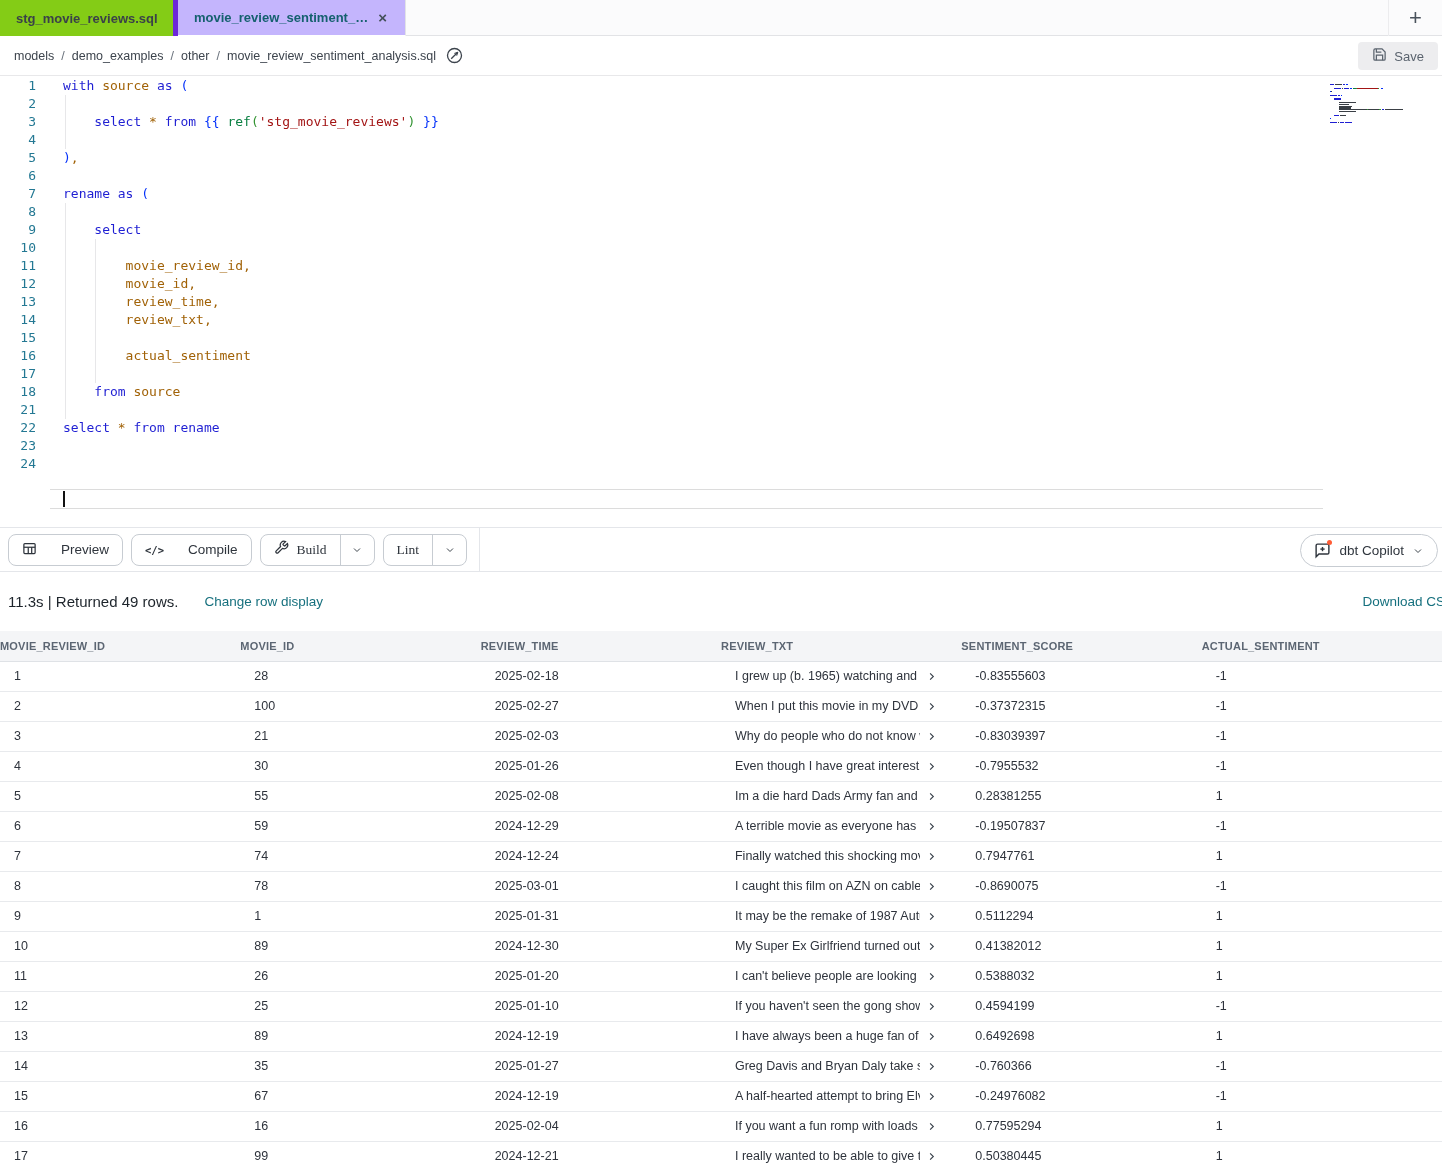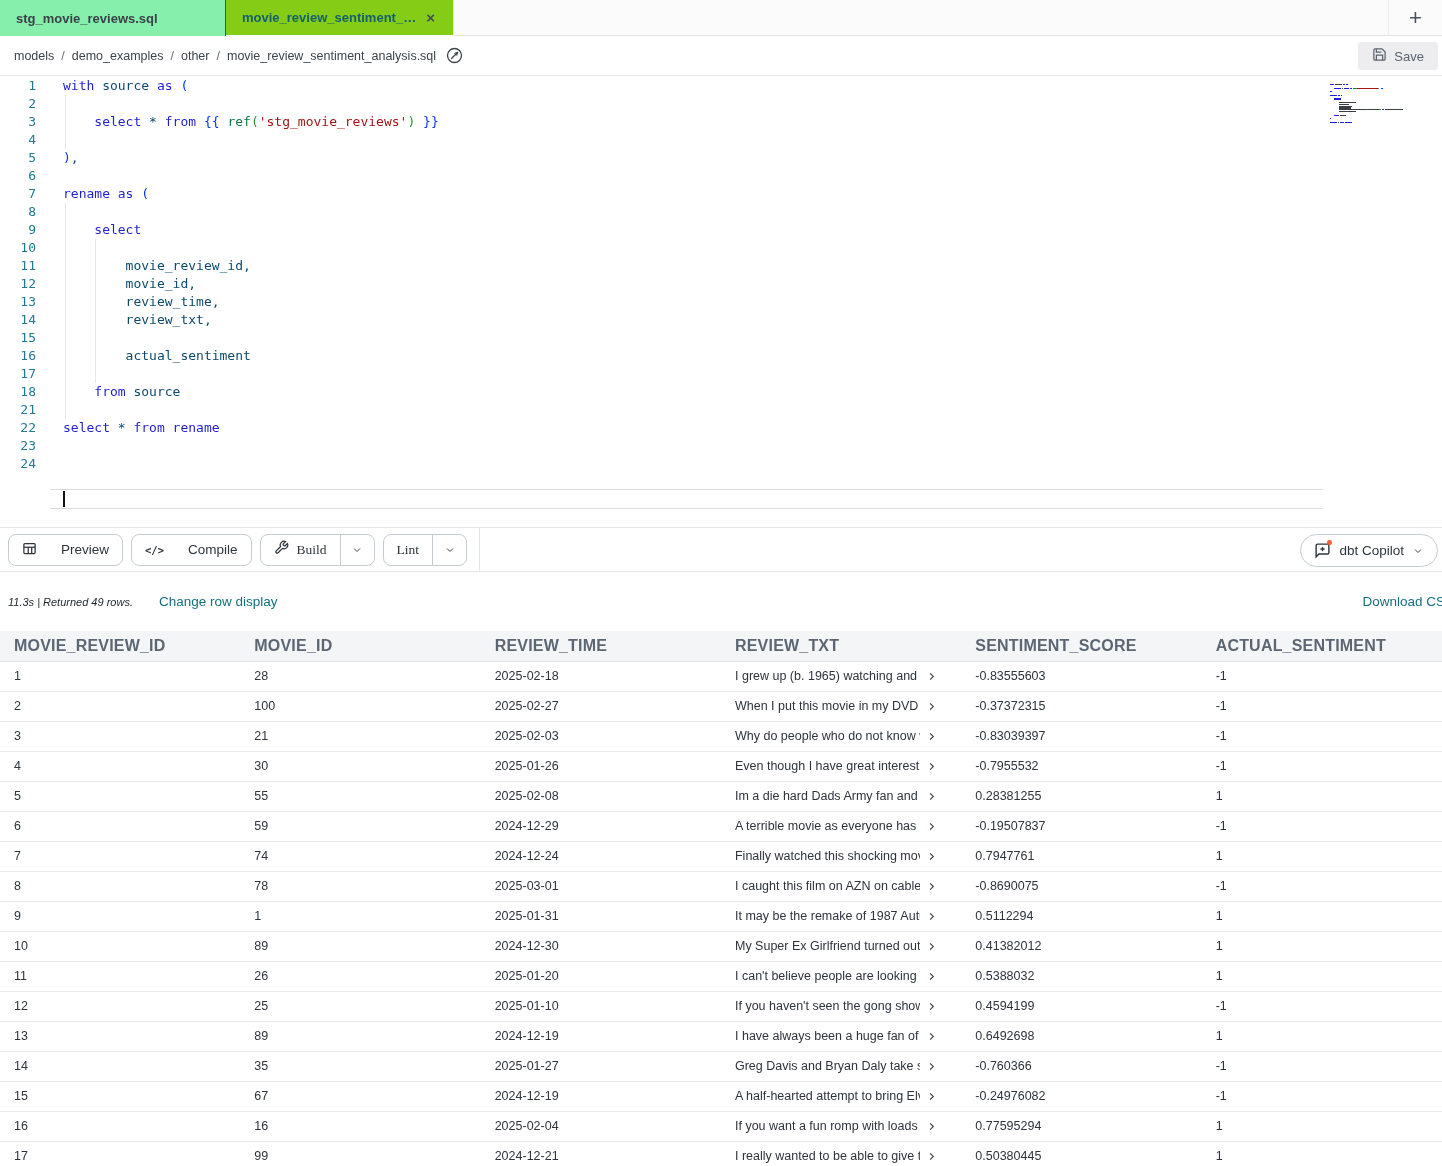--- a/index.html
+++ b/index.html
@@ -4,22 +4,22 @@
 <style>
   * { margin:0; padding:0; box-sizing:border-box; }
   html,body { width:1442px; height:1166px; overflow:hidden; background:#fff;
               font-family:"Liberation Sans", sans-serif; color:#2e333c; }
 
   
   #tabbar { position:absolute; left:0; top:0; width:1442px; height:36px;
             background:#fbfbfc; border-bottom:1px solid #e2e3e6; display:flex; }
   .ftab { height:36px; display:flex; align-items:center; padding:0 16px;
           font-size:13px; font-weight:600; color:#3a4149; }
-  .ftab.inactive { width:226px; background:#86efac; border-right:1px solid #6d28d9; }
-  .ftab.active { width:228px; background:#84cc16; border-right:1px solid #e2e3e6;
+  .ftab.inactive { width:178px; background:#84cc16; border-right:5px solid #6d28d9; }
+  .ftab.active { width:228px; background:#c4b5fd; border-right:1px solid #e2e3e6;
                  color:#15606e; margin-bottom:-1px; border-bottom:1px solid #fff; }
   .ftab .close { margin-left:10px; font-size:15px; color:#44505a; cursor:pointer; line-height:1; }
   #newtab { position:absolute; right:0; top:0; width:54px; height:36px; display:flex;
             align-items:center; justify-content:center; border-left:1px solid #ececee;
             font-size:22px; color:#4a525c; font-weight:300; }
 
   
   #crumbrow { position:absolute; left:0; top:36px; width:1442px; height:40px;
               background:#fff; border-bottom:1px solid #e8e8ea; display:flex; align-items:center; }
   #breadcrumb { display:flex; align-items:center; gap:7px; padding-left:14px;
@@ -30,21 +30,21 @@
              background:#ededef; border-radius:4px; display:flex; align-items:center; gap:7px;
              font-size:13px; color:#5a636e; }
 
   
   #editor { position:absolute; left:0; top:76px; width:1442px; height:451px; background:#fff; }
   #lines { position:absolute; left:0; top:1px; }
   .code-line { display:flex; height:18px; font-family:"DejaVu Sans Mono", monospace;
                font-size:13px; line-height:18px; white-space:pre; }
   .ln { flex:0 0 36px; text-align:right; color:#237893; }
   .lc { margin-left:27px; }
-  .tk-k { color:#1f1fd3; } .tk-t { color:#0c4a6e; } .tk-s { color:#a31515; }
+  .tk-k { color:#1f1fd3; } .tk-t { color:#a16207; } .tk-s { color:#a31515; }
   .tk-f { color:#0b8043; } .tk-b { color:#0431fa; } .tk-g { color:#319331; }
   .tk-j { color:#0431fa; }
   .guide { position:absolute; width:1px; background:#e7e7e9; }
   #curline { position:absolute; left:50px; top:413px; width:1273px; height:20px;
              border-top:1px solid #dcdcdc; border-bottom:1px solid #dcdcdc; }
   #cursor { position:absolute; left:63px; top:415px; width:1.5px; height:16px; background:#111; }
   #minimap { position:absolute; left:1330px; top:8px; width:106px; }
   .mm-line { height:1.8px; display:flex; }
   .mm-seg { height:1.2px; }
 
@@ -69,30 +69,30 @@
   #copilot { position:absolute; right:4px; top:6px; height:33px; padding:0 13px;
              border:1px solid #c7ccd2; border-radius:17px; display:flex; align-items:center;
              gap:8px; font-size:13.5px; color:#2f353d; background:#fff; }
   .copilot-ic { position:relative; width:17px; height:17px; }
   .copilot-dot { position:absolute; right:-1px; top:-2px; width:5px; height:5px;
                  border-radius:50%; background:#ff5c35; }
 
   
   #statusrow { position:absolute; left:0; top:572px; width:1442px; height:59px;
                background:#fff; display:flex; align-items:center; padding-left:8px; }
-  #runstats { font-size:11px; color:#1d242b;font-style:italic; }
+  #runstats { font-size:15px; color:#1d242b; }
   .link { font-size:13.5px; color:#16707e; cursor:pointer; }
   #changerow { margin-left:26px; }
   #download { position:absolute; right:-12px; top:0; height:59px; display:flex; align-items:center; }
 
   
   #results { position:absolute; left:0; top:631px; width:1442px; height:535px; overflow:hidden; }
   table { width:1442px; border-collapse:collapse; table-layout:fixed; }
   th { height:30px; background:#f4f5f7; border-bottom:1px solid #dfe2e6; text-align:left;
-       font-size:16px; font-weight:700; letter-spacing:.2px; color:#5c6673; padding-left:14px;
+       font-size:11px; font-weight:700; letter-spacing:.2px; color:#5c6673; 
        text-transform:uppercase; }
   td { height:30px; border-bottom:1px solid #e8eaed; font-size:12.5px; color:#2e333c;
        padding-left:14px; white-space:nowrap; overflow:hidden; }
   .txtwrap { display:flex; align-items:center; padding-right:24px; }
   .txtwrap .txt { flex:1 1 auto; overflow:hidden; white-space:nowrap; }
   .expand { flex:0 0 auto; display:flex; align-items:center; cursor:pointer; margin-left:6px; }
 </style>
 </head>
 <body>
 

